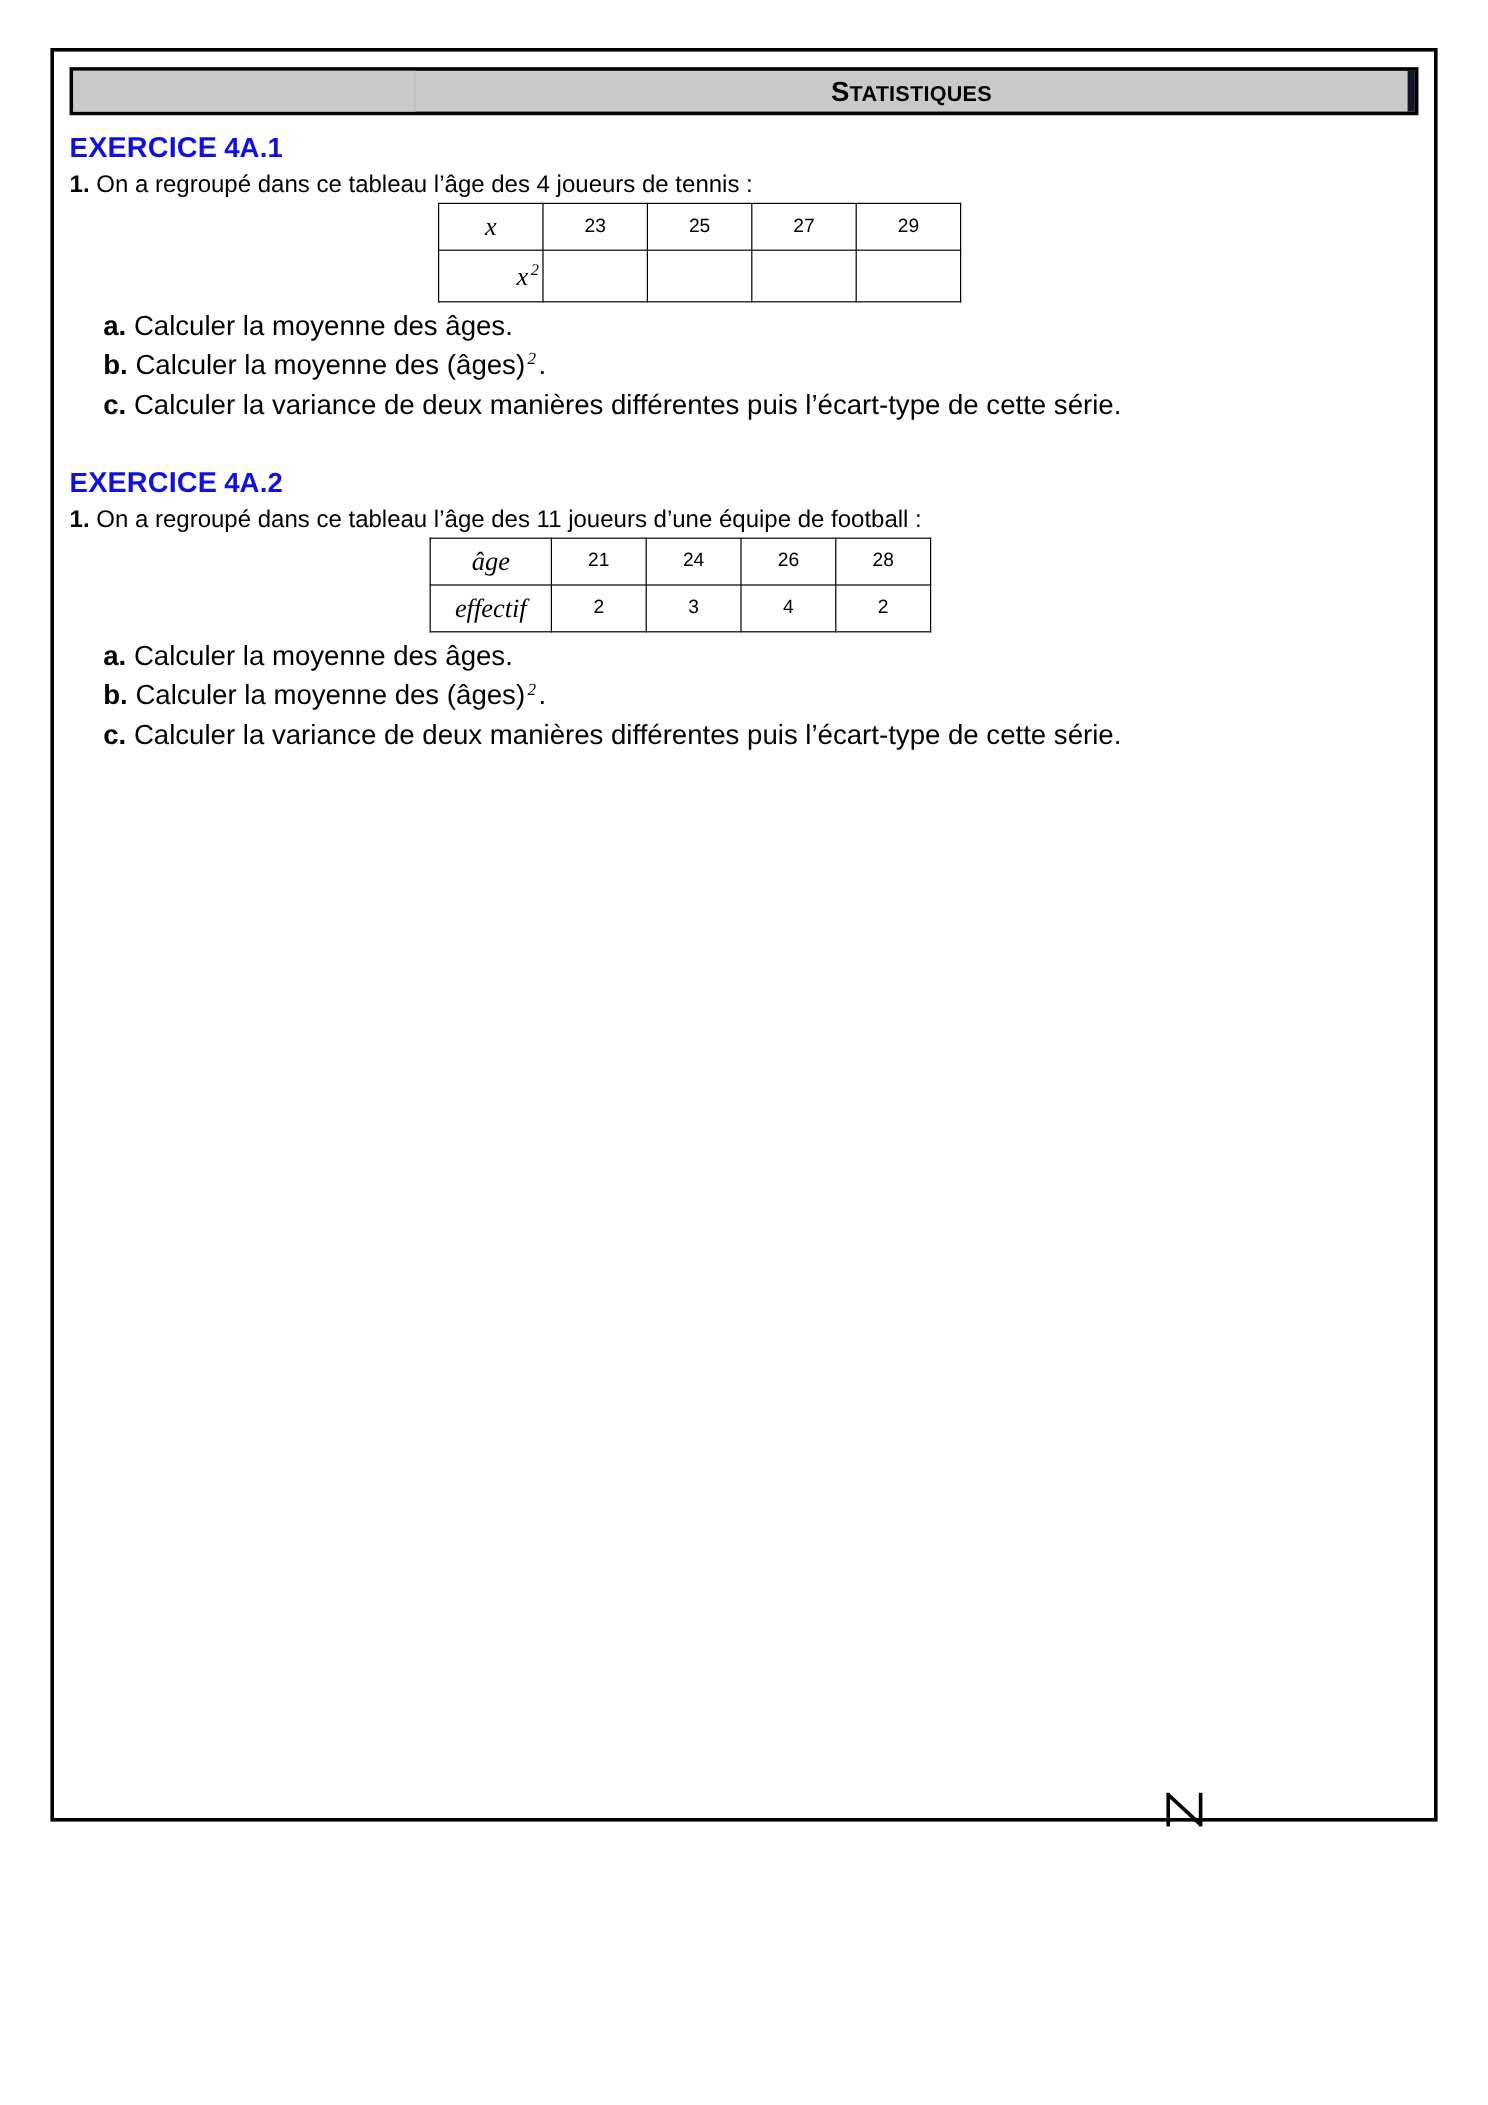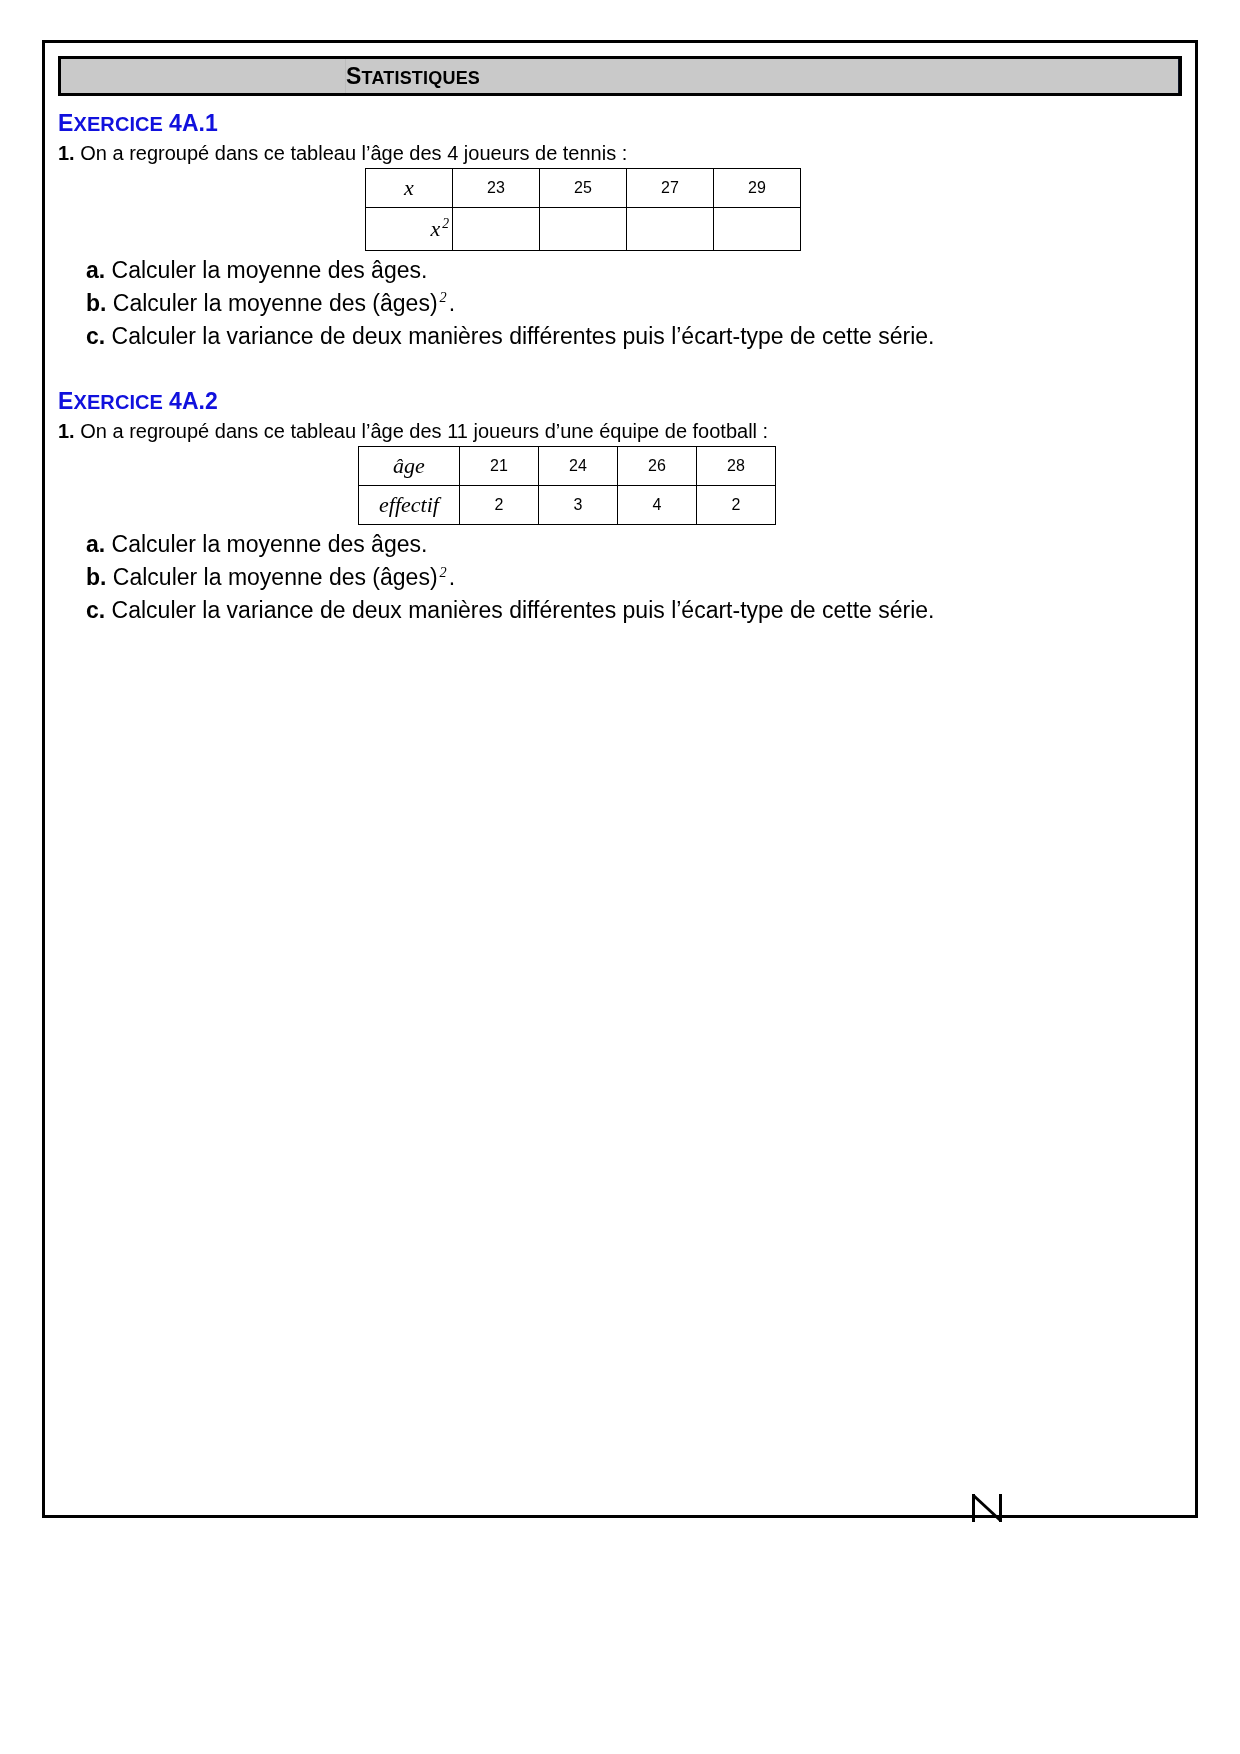--- a/index.html
+++ b/index.html
@@ -78,21 +78,22 @@
     align-items: center;
     box-sizing: border-box;
   }
   .header-left {
     width: 285px;
     background: #c9c9c9;
     border-right: 1px solid #bdbdbd;
   }
   .header-center {
     flex: 1;
-    border-right: 1px solid #0f172a;
+    justify-content: center;
+    border-right: 6px solid #0f172a;
   }
   .header-right {
     width: 295px;
     justify-content: flex-end;
     padding-right: 12px;
   }
   .smallcaps-title {
     font-family: "Liberation Sans", sans-serif;
     font-weight: bold;
     font-size: 20px;
@@ -110,21 +111,21 @@
   }
 
   .ex-heading {
     color: #1111dd;
     font-weight: bold;
     font-size: 21px;
     margin: 0 0 4px 0;
     letter-spacing: 0.1px;
   }
   .ex-heading .cap { font-size: 23px; }
-  .ex-heading .sc  { font-size: 20px; }
+  .ex-heading .sc  { font-size: 24px; }
 
   .q-line {
     font-size: 20px;
     line-height: 1.25;
     margin: 0 0 2px 0;
     white-space: nowrap;
   }
   .q-num { font-weight: bold; }
 
   .sub-item {

